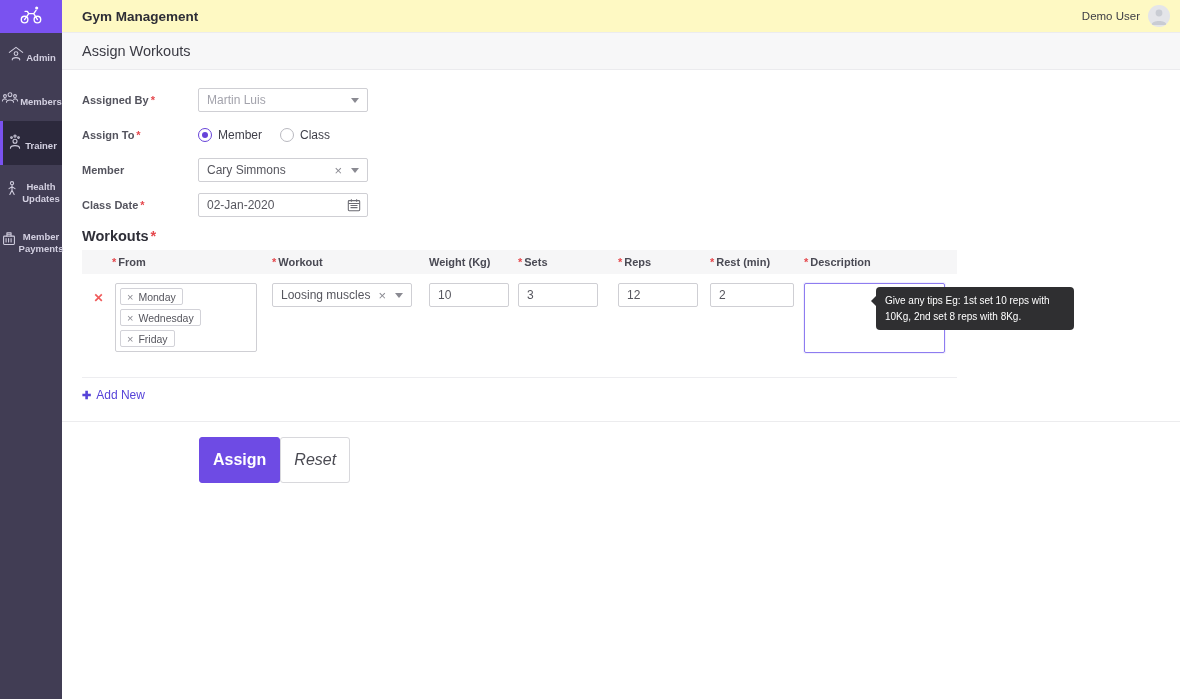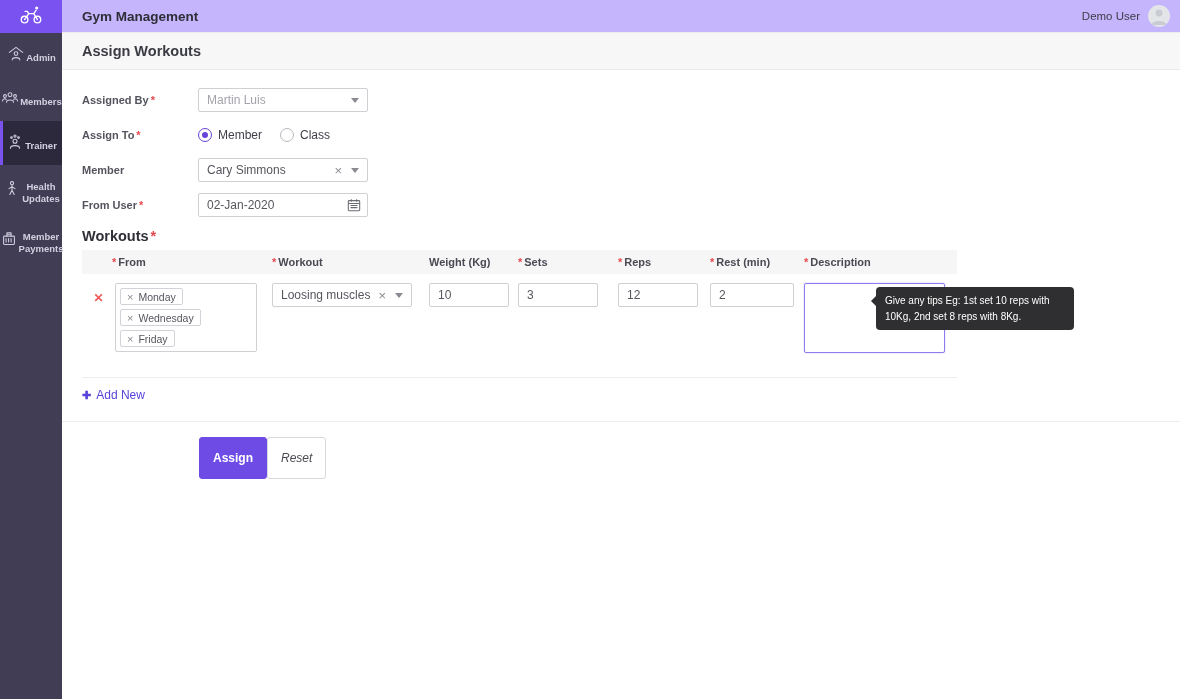--- a/index.html
+++ b/index.html
@@ -16,31 +16,31 @@
     display:flex; align-items:center; justify-content:center;
     padding:11px 2px 9px; cursor:pointer; text-align:center;
   }
   .nav-item .nav-label { font-size:9.5px; line-height:1.3; color:#d3d0e1; font-weight:600; margin-top:5px; }
   .nav-item svg { stroke:#cfccdd; fill:none; stroke-width:1.3; stroke-linecap:round; stroke-linejoin:round; }
   .nav-item.active { background:#2c293c; box-shadow: inset 3px 0 0 #7a52f0; }
 
   
   .main { margin-left:62px; height:100%; }
   .topbar {
-    height:33px; background:#c4b5fd; border-bottom:1px solid #ececee;
+    height:33px; background:#fef9c3; border-bottom:1px solid #ececee;
     display:flex; align-items:center; justify-content:space-between; padding:0 10px 0 20px;
   }
   .topbar-title { font-size:13.5px; font-weight:700; color:#2e2e36; }
   .user { display:flex; align-items:center; gap:8px; cursor:pointer;justify-content:center; }
   .user-name { font-size:11.5px; color:#3c3c44; }
   .avatar { width:22px; height:22px; border-radius:50%; background:#e4e5e9; overflow:hidden; position:relative; }
 
   .subheader {
     height:37px; background:#f7f7f8; border-bottom:1px solid #ebebee;
-    display:flex; align-items:center; padding-left:20px;font-weight:bold;
+    display:flex; align-items:center; padding-left:20px;
   }
   .subheader-title { font-size:14.5px; color:#3b3b44; }
 
   
   .content { position:relative; padding:18px 0 0 20px; }
   .form-row { display:flex; align-items:center; height:24px; margin-bottom:11px; }
   .form-label { width:116px; flex:none; font-size:11px; font-weight:700; color:#54545e; }
   .req { color:#e5484d; margin-left:2px; font-weight:700; }
   .req-pre { color:#e5484d; margin-right:2px; font-weight:700; }
 
@@ -102,21 +102,21 @@
     font-size:10px; line-height:1.55; padding:6px 9px; border-radius:4px; z-index:20;
   }
   .tooltip-arrow { position:absolute; left:-5px; top:9px; width:0; height:0;
     border-top:5px solid transparent; border-bottom:5px solid transparent; border-right:5px solid #2f2f31; }
 
   .add-new { display:inline-flex; align-items:center; gap:5px; margin-top:10px; color:#5643d8; font-size:12px; cursor:pointer; }
   .add-new .plus { font-size:11px; font-weight:700; }
 
   .actions-divider { border-top:1px solid #ececee; margin:18px 0 0 -20px; }
   .actions-row { padding:15px 0 0 117px; display:flex; align-items:center; }
-  .btn { font-size:12px; border-radius:3px; padding:13px 13px; cursor:pointer; font-family:"Liberation Sans", sans-serif; }
+  .btn { font-size:16px; border-radius:3px; padding:13px 13px; cursor:pointer; font-family:"Liberation Sans", sans-serif; }
   .btn-primary { background:#6e4be4; border:1px solid #6e4be4; color:#fff; font-weight:600; }
   .btn-secondary { background:#fff; border:1px solid #d8d8dc; color:#4a4a52; margin-left:0;font-style:italic; }
 </style>
 </head>
 <body>
 
 <div class="sidebar">
   <div class="logo">
     <span>
       <svg width="26" height="22" viewBox="0 0 28 24" fill="none" stroke="#ffffff" stroke-width="1.5" stroke-linecap="round" stroke-linejoin="round">
@@ -239,21 +239,21 @@
       <div class="form-label"><span>Member</span></div>
       <div class="sel">
         <span>Cary Simmons</span>
         <span class="clear-x">×</span>
         <span class="caret"></span>
       </div>
     </div>
 
     
     <div class="form-row">
-      <div class="form-label"><span>From User</span><span class="req">*</span></div>
+      <div class="form-label"><span>Class Date</span><span class="req">*</span></div>
       <div class="date-wrap">
         <input class="tinput" value="02-Jan-2020" style="">
         <span class="cal-icon">
           <svg width="14" height="14" viewBox="0 0 16 16">
               <rect x="1.5" y="3" width="13" height="11.5" rx="1"></rect>
               <path d="M1.5 6.3 h13 M5 1.3 v3 M11 1.3 v3 M4 8.5 h8 M4 11 h8"></path>
             </svg>
         </span>
       </div>
     </div>

